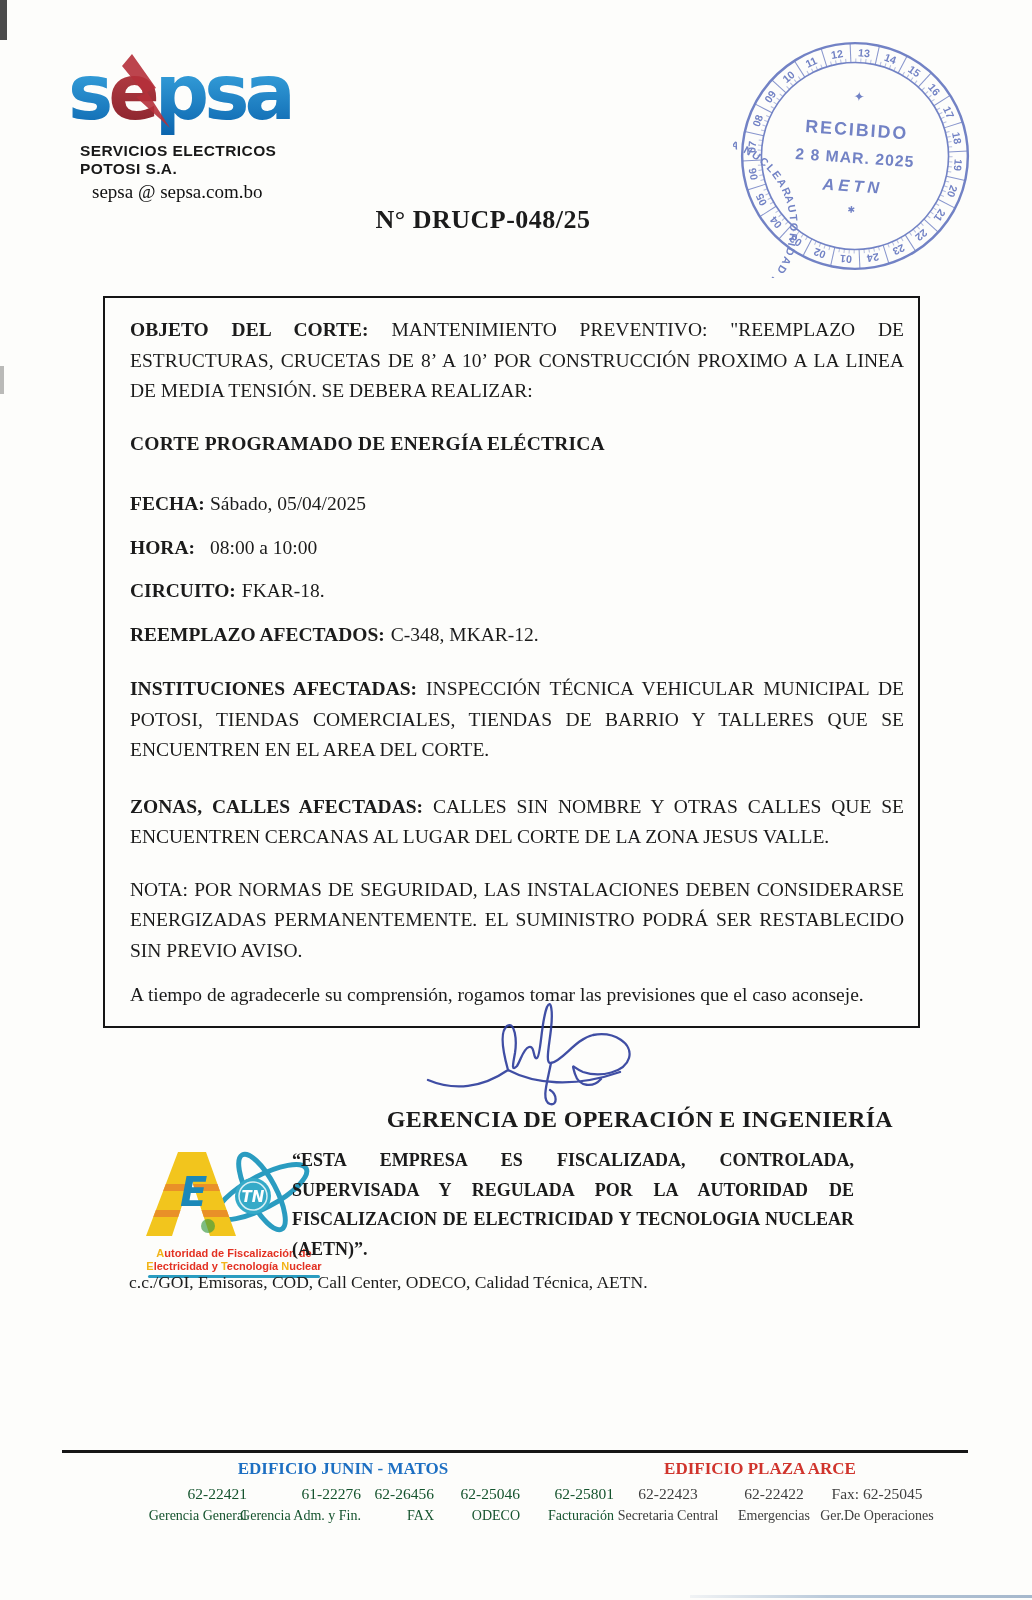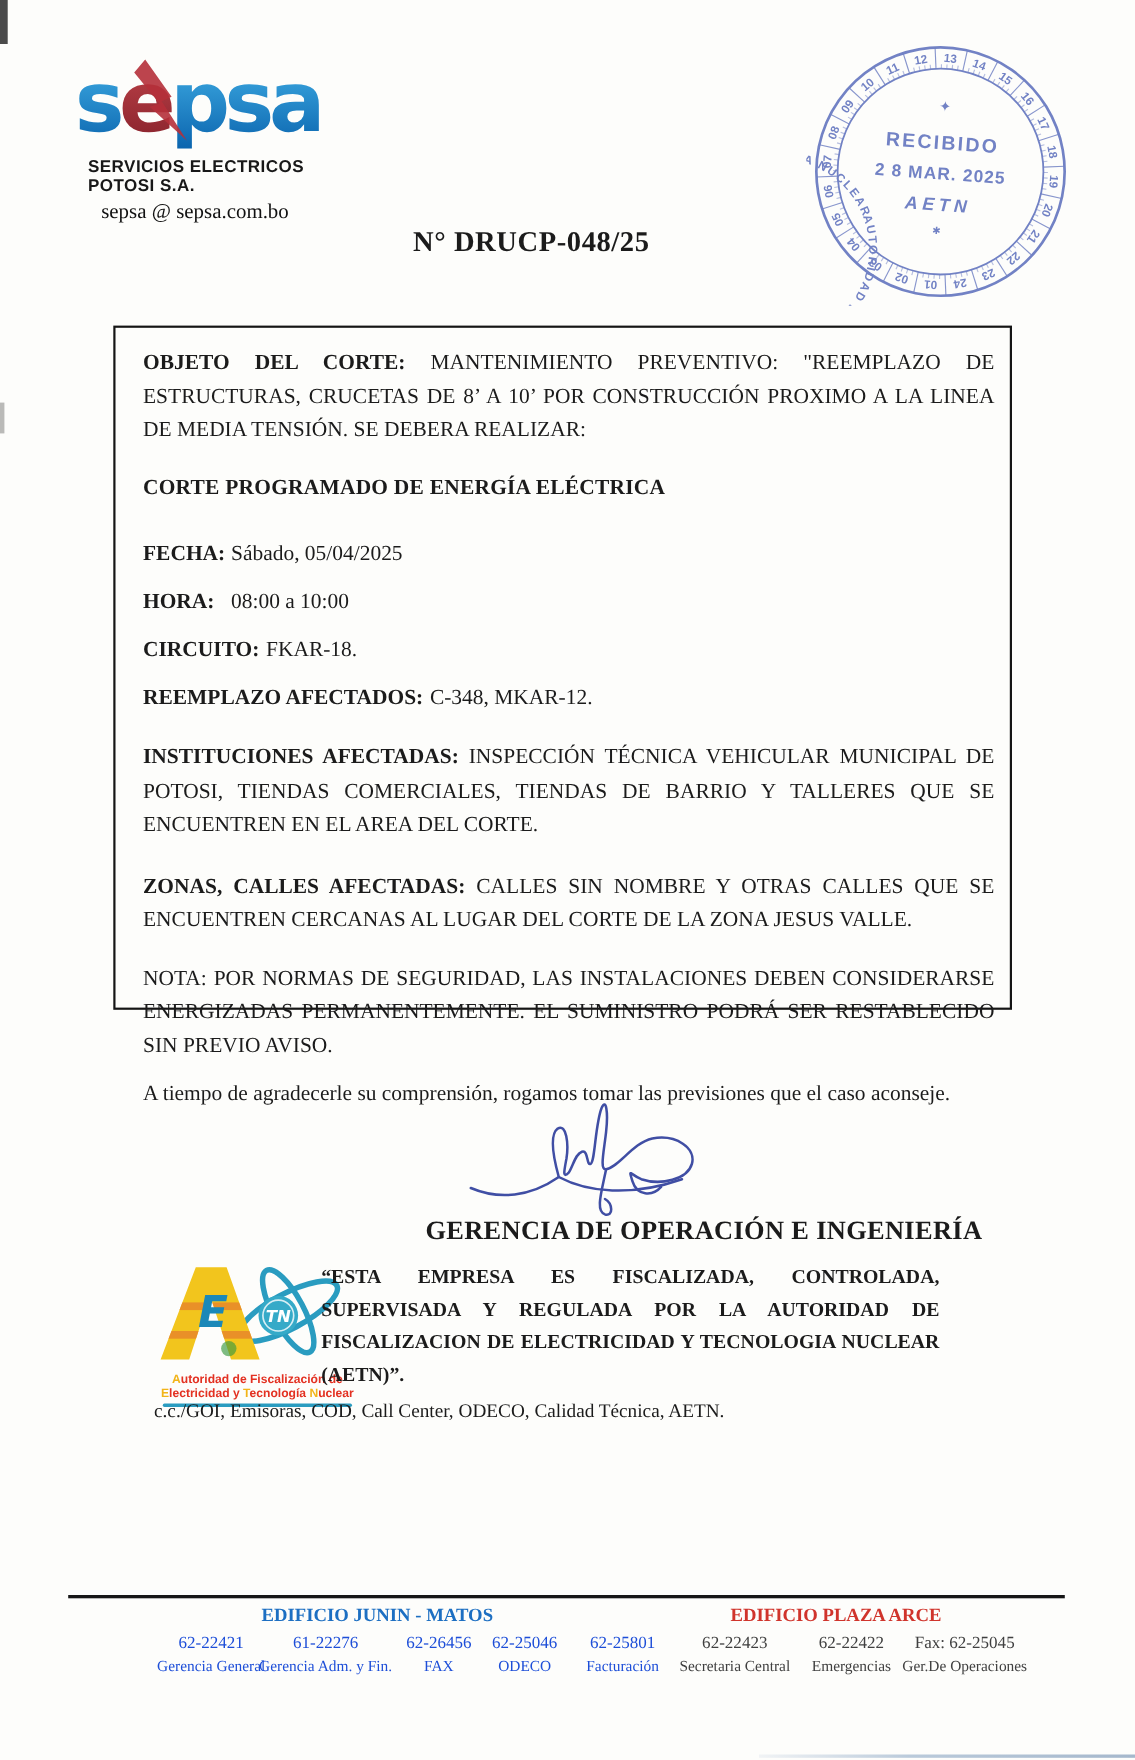--- a/index.html
+++ b/index.html
@@ -18,51 +18,51 @@
   .company-name{font-family:"Liberation Sans", sans-serif;font-size:15.5px;font-weight:700;
     letter-spacing:.4px;color:#181818;margin:2px 0 0 8px;}
   .email-line{font-size:19px;color:#111;margin:3px 0 0 20px;}
   
   .stamp{position:absolute;left:733px;top:34px;width:244px;height:244px;opacity:.82;mix-blend-mode:multiply;}
   
   .title-block{position:absolute;left:223px;top:200px;width:520px;text-align:center;}
   .title-l1{font-size:27px;font-weight:700;letter-spacing:.5px;}
   .title-l2{font-size:26px;font-weight:700;margin-top:5px;letter-spacing:.5px;}
   
-  .notice-box{position:absolute;left:103px;top:296px;width:817px;height:622px;
+  .notice-box{position:absolute;left:103px;top:296px;width:817px;height:732px;
     border:2px solid #151515;box-sizing:border-box;padding:17px 14px 0 25px;}
   .notice-box p{margin:0 0 22px 0;font-size:19.5px;line-height:30.5px;text-align:justify;}
   .notice-box b{font-weight:700;}
   .nb-subtitle{text-align:right;font-weight:700;font-size:20px;margin:2px 18px 30px 0 !important;letter-spacing:.2px;}
   .field{margin:0 0 13px 0 !important;text-align:left !important;}
   .flabel{font-weight:700;}
   .field.tab .flabel{display:inline-block;min-width:80px;}
   .field:not(.tab) .fvalue{margin-left:6px;}
   
   .signature{position:absolute;left:420px;top:1000px;width:230px;height:118px;}
   .gerencia{position:absolute;left:103px;top:1106px;width:790px;text-align:right;
     font-size:24px;font-weight:700;letter-spacing:.3px;}
   
   .aetn-logo{position:absolute;left:140px;top:1146px;width:188px;}
   .aetn-caption{font-family:"Liberation Sans", sans-serif;font-weight:700;font-size:11px;
     line-height:13px;color:#e33122;text-align:center;margin-top:1px;}
   .aetn-caption .init{color:#f2b418;}
   .aetn-underline{height:3px;background:#2a9cc0;margin:2px 8px 0 8px;border-radius:2px;}
   .quote{position:absolute;left:292px;top:1146px;width:562px;
     font-size:18px;font-weight:700;line-height:29.5px;text-align:justify;}
-  .cc-line{position:absolute;left:140px;top:1272px;font-size:17.5px;}
+  .cc-line{position:absolute;left:129px;top:1272px;font-size:17.5px;}
   
   .footer-line{position:absolute;left:62px;top:1450px;width:906px;height:3px;background:#161616;}
   .bhead{position:absolute;top:1459px;width:230px;text-align:center;font-weight:700;font-size:17px;}
   .bhead.left{left:228px;color:#1d6fc2;}
   .bhead.right{left:645px;color:#d0342c;}
   .fcol{position:absolute;top:1484px;text-align:center;font-size:15.5px;line-height:19px;}
   .fcol .fnum{display:block;}
   .fcol .flab{display:block;font-size:14px;margin-top:3px;}
-  .fcol.blue{color:#1d4ed8;}
+  .fcol.blue{color:#14532d;text-align:right;}
   .fcol.red{color:#404040;}
   .c0{left:137px;width:110px;} .c1{left:231px;width:130px;} .c2{left:364px;width:70px;}
   .c3{left:434px;width:86px;}  .c4{left:518px;width:96px;}  .c5{left:610px;width:116px;}
   .c6{left:721px;width:106px;} .c7{left:814px;width:126px;}
 </style>
 </head>
 <body>
 
 <div class="page">
 

